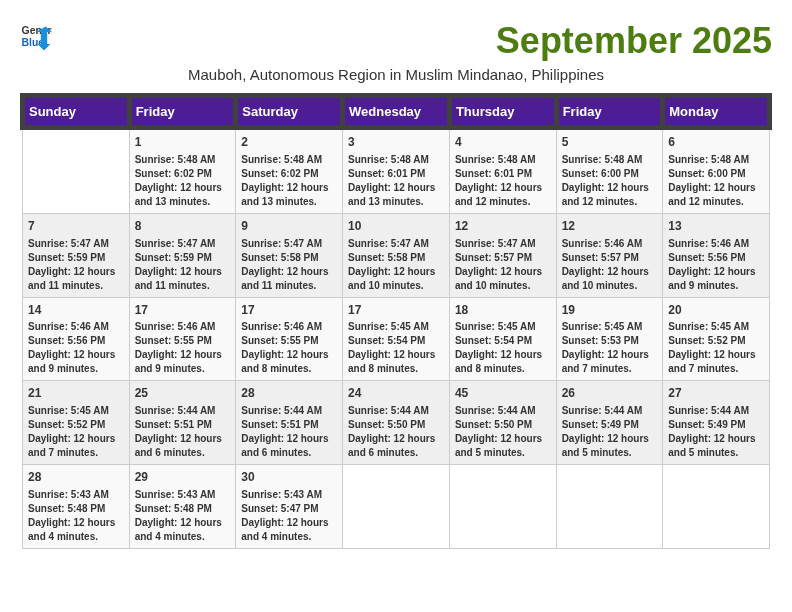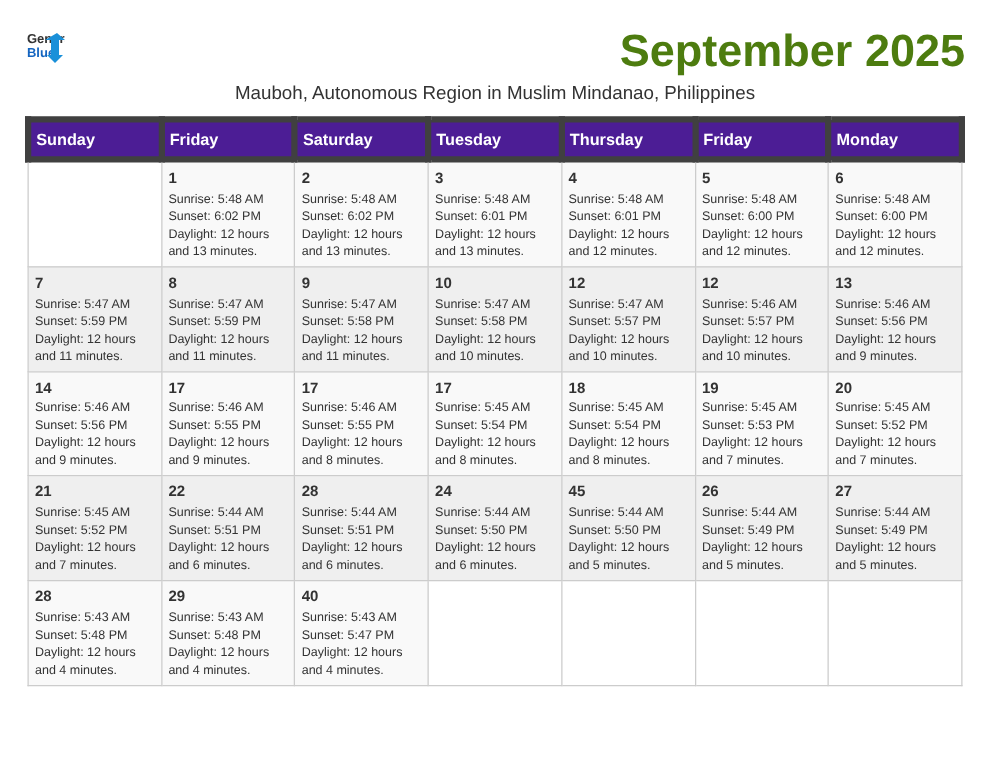--- a/index.html
+++ b/index.html
@@ -69,20 +69,21 @@
     }
     .day-number {
       font-weight: bold;
       font-size: 12px;
       display: block;
       margin-bottom: 2px;
     }
     .cell-content {
       font-size: 10px;
       color: #333;
+      font-weight: bold;
     }
   </style>
 </head>
 <body>
 
 <div class="header-section">
   <div class="logo">
     <svg class="logo-icon" viewBox="0 0 40 40">
       <text x="2" y="18" font-size="13" font-weight="bold" fill="#333">General</text>
       <text x="2" y="32" font-size="13" font-weight="bold" fill="#1565c0">Blue</text>
@@ -92,21 +93,21 @@
   <div class="month-title">September 2025</div>
 </div>
 <div class="subtitle">Mauboh, Autonomous Region in Muslim Mindanao, Philippines</div>
 
 <table>
   <thead>
     <tr id="weekday-header">
         <th>Sunday</th>
         <th>Friday</th>
         <th>Saturday</th>
-        <th>Tuesday</th>
+        <th>Wednesday</th>
         <th>Thursday</th>
         <th>Friday</th>
         <th>Monday</th>
       </tr>
   </thead>
   <tbody id="calendar-body">
       <tr>
         <td style="background-color: rgb(255, 255, 255);"></td>
         <td>
           <span class="day-number">1</span>
@@ -255,21 +256,21 @@
       </tr>
       <tr>
         <td>
           <span class="day-number">21</span>
           <div class="cell-content" style="white-space: pre-line;">Sunrise: 5:45 AM
 Sunset: 5:52 PM
 Daylight: 12 hours
 and 7 minutes.</div>
         </td>
         <td>
-          <span class="day-number">22</span>
+          <span class="day-number">25</span>
           <div class="cell-content" style="white-space: pre-line;">Sunrise: 5:44 AM
 Sunset: 5:51 PM
 Daylight: 12 hours
 and 6 minutes.</div>
         </td>
         <td>
           <span class="day-number">28</span>
           <div class="cell-content" style="white-space: pre-line;">Sunrise: 5:44 AM
 Sunset: 5:51 PM
 Daylight: 12 hours
@@ -313,21 +314,21 @@
 and 4 minutes.</div>
         </td>
         <td>
           <span class="day-number">29</span>
           <div class="cell-content" style="white-space: pre-line;">Sunrise: 5:43 AM
 Sunset: 5:48 PM
 Daylight: 12 hours
 and 4 minutes.</div>
         </td>
         <td>
-          <span class="day-number">40</span>
+          <span class="day-number">30</span>
           <div class="cell-content" style="white-space: pre-line;">Sunrise: 5:43 AM
 Sunset: 5:47 PM
 Daylight: 12 hours
 and 4 minutes.</div>
         </td>
         <td style="background-color: rgb(255, 255, 255);"></td>
         <td style="background-color: rgb(255, 255, 255);"></td>
         <td style="background-color: rgb(255, 255, 255);"></td>
         <td style="background-color: rgb(255, 255, 255);"></td>
       </tr>

